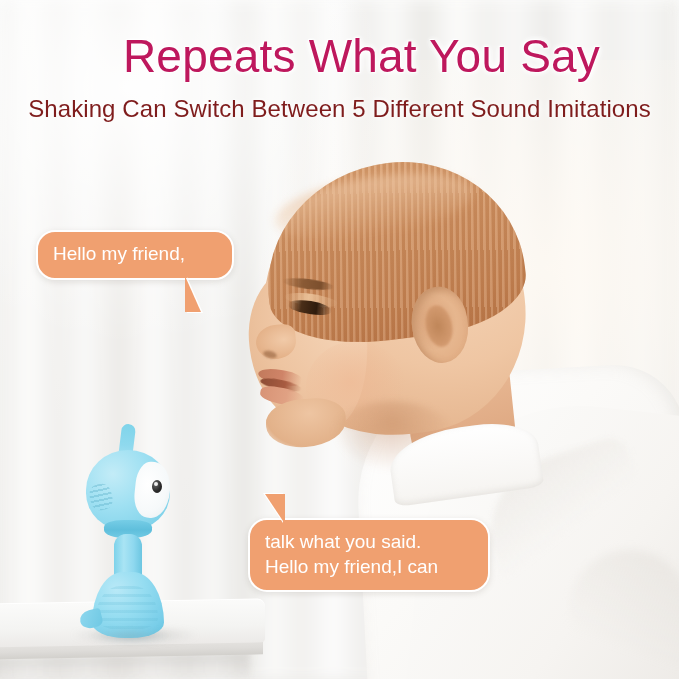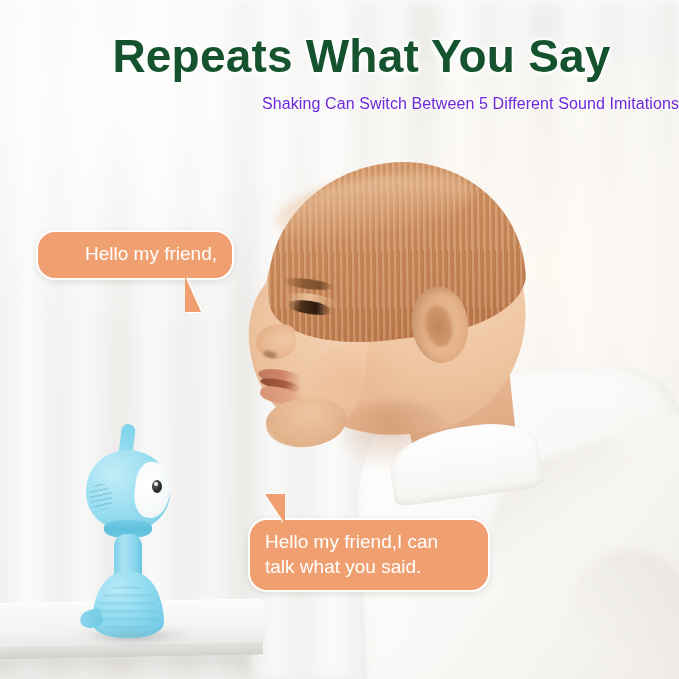--- a/index.html
+++ b/index.html
@@ -338,56 +338,55 @@
     filter:blur(3px);
   }
 
   
   .heading-wrap {
     position:absolute; left:0; top:32px; width:679px;
     text-align:center;
   }
   .title {
     font-size:46px;
-    font-weight:bold;
+    font-weight:normal;
     letter-spacing:.2px;
-    color:#14532d;
+    color:#be185d;
     line-height:1.08;
     text-shadow:
       0 0 6px #ffffff, 0 0 6px #ffffff, 0 0 10px #ffffff,
       1px 1px 0 rgba(255,255,255,.95), -1px -1px 0 rgba(255,255,255,.95);
     white-space:nowrap;
     padding-left:44px;
   }
   .subtitle {
     margin-top:13px;
-    font-size:16px;
-    color:#6d28d9;
+    font-size:24px;
+    color:#7f1d1d;
     letter-spacing:.1px;
     text-shadow:0 0 5px #ffffff, 0 0 8px #ffffff;
     white-space:nowrap;
-    text-align:right;
   }
 
   
   .bubble {
     position:absolute;
     background:#F0A070;
     border:2.5px solid #ffffff;
     border-radius:19px;
     color:#ffffff;
     font-size:19px;
     line-height:1.30;
     padding:10px 15px 11px;
     box-shadow:0 2px 6px rgba(120,110,100,.18);
   }
   .bubble-1 {
     left:36px; top:230px;
     width:198px;
-    text-align:right;
+    text-align:left;
   }
   .bubble-1 .tail {
     position:absolute;
     right:24px; bottom:-34px;
     width:0; height:0;
     border-left:16px solid #F0A070;
     border-right:7px solid transparent;
     border-top:36px solid transparent;
     filter:drop-shadow(2px 1px 0 #ffffff);
   }
@@ -467,18 +466,18 @@
     <div class="title">Repeats What You Say</div>
     <div class="subtitle">Shaking Can Switch Between 5 Different Sound Imitations</div>
   </div>
 
   <div class="bubble bubble-1">
     <span class="line">Hello my friend,</span>
     <span class="tail"></span>
   </div>
 
   <div class="bubble bubble-2">
+    <span class="line">talk what you said.</span>
     <span class="line">Hello my friend,I can</span>
-    <span class="line">talk what you said.</span>
     <span class="tail"></span>
   </div>
 
 </div>
 
 </body></html>

